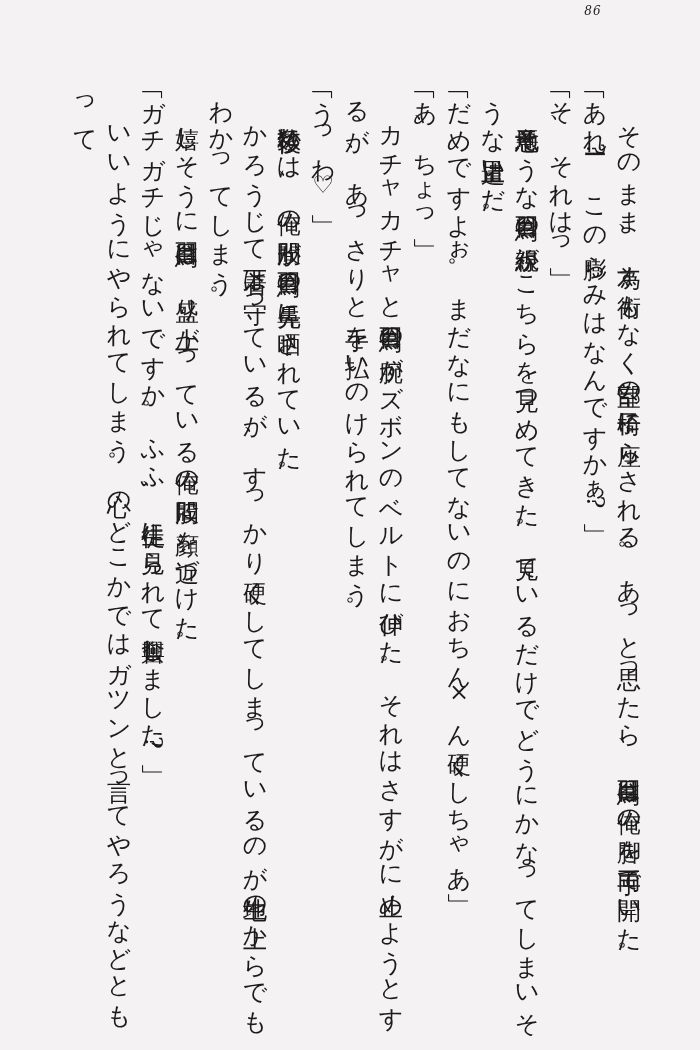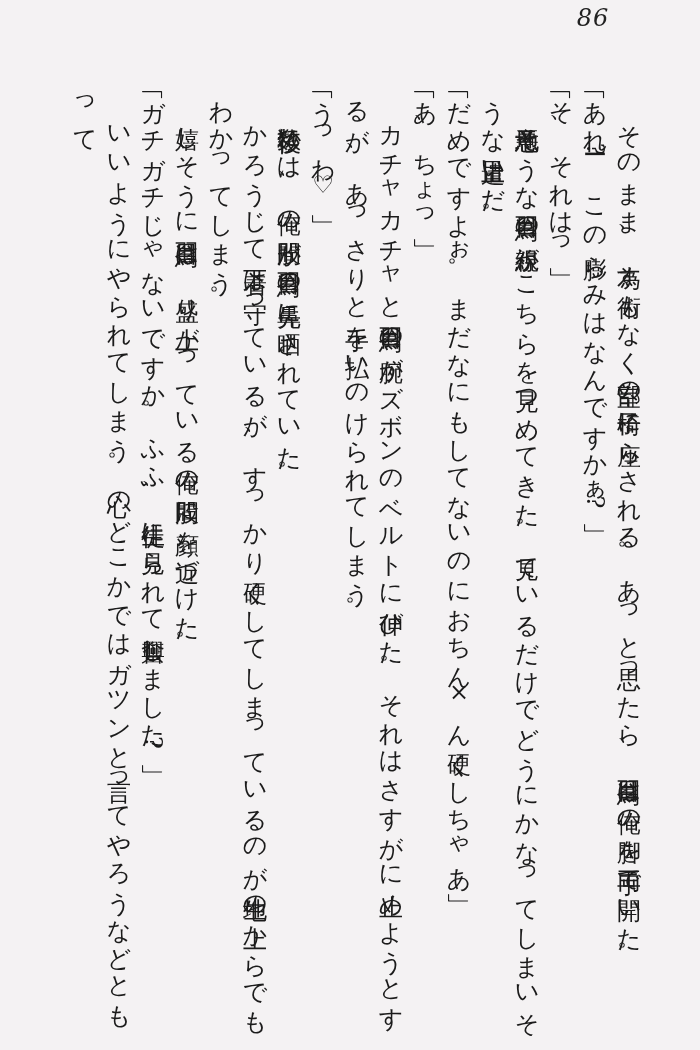--- a/index.html
+++ b/index.html
@@ -15,21 +15,21 @@
     overflow: hidden;
     font-family: "DejaVu Serif", "Liberation Serif", serif;
     color: #1b1b1b;
   }
   .page-number {
     position: absolute;
     top: 4px;
     right: 52px;
     width: 110px;
     text-align: center;
-    font-size: 24px;
+    font-size: 12px;
     font-style: italic;
     letter-spacing: 1px;
     color: #222;
   }
   .text-block {
     position: absolute;
     top: 84px;
     right: 54px;
     width: 580px;
     height: 952px;

